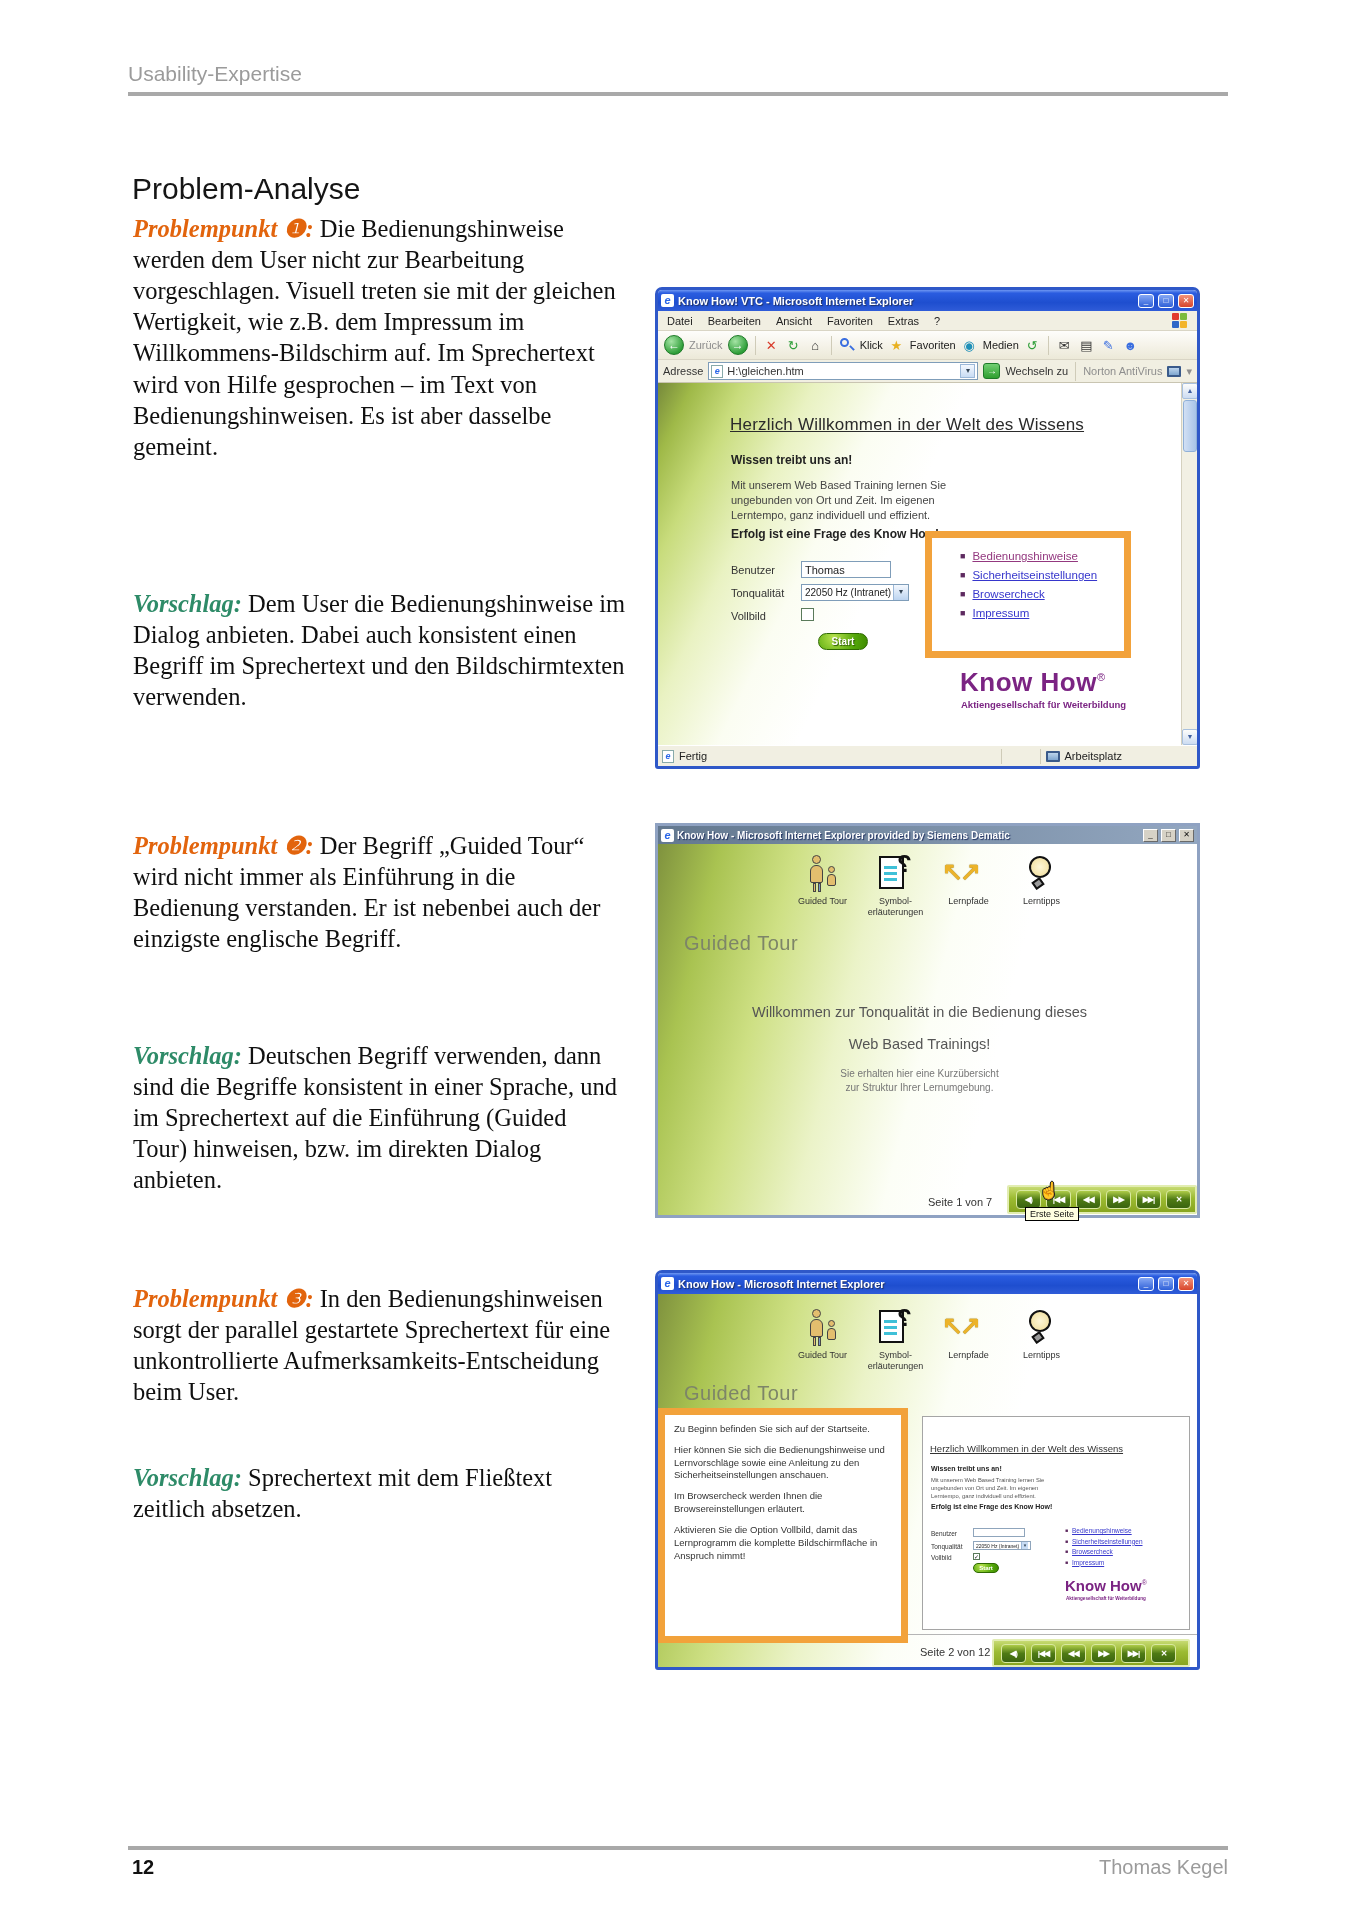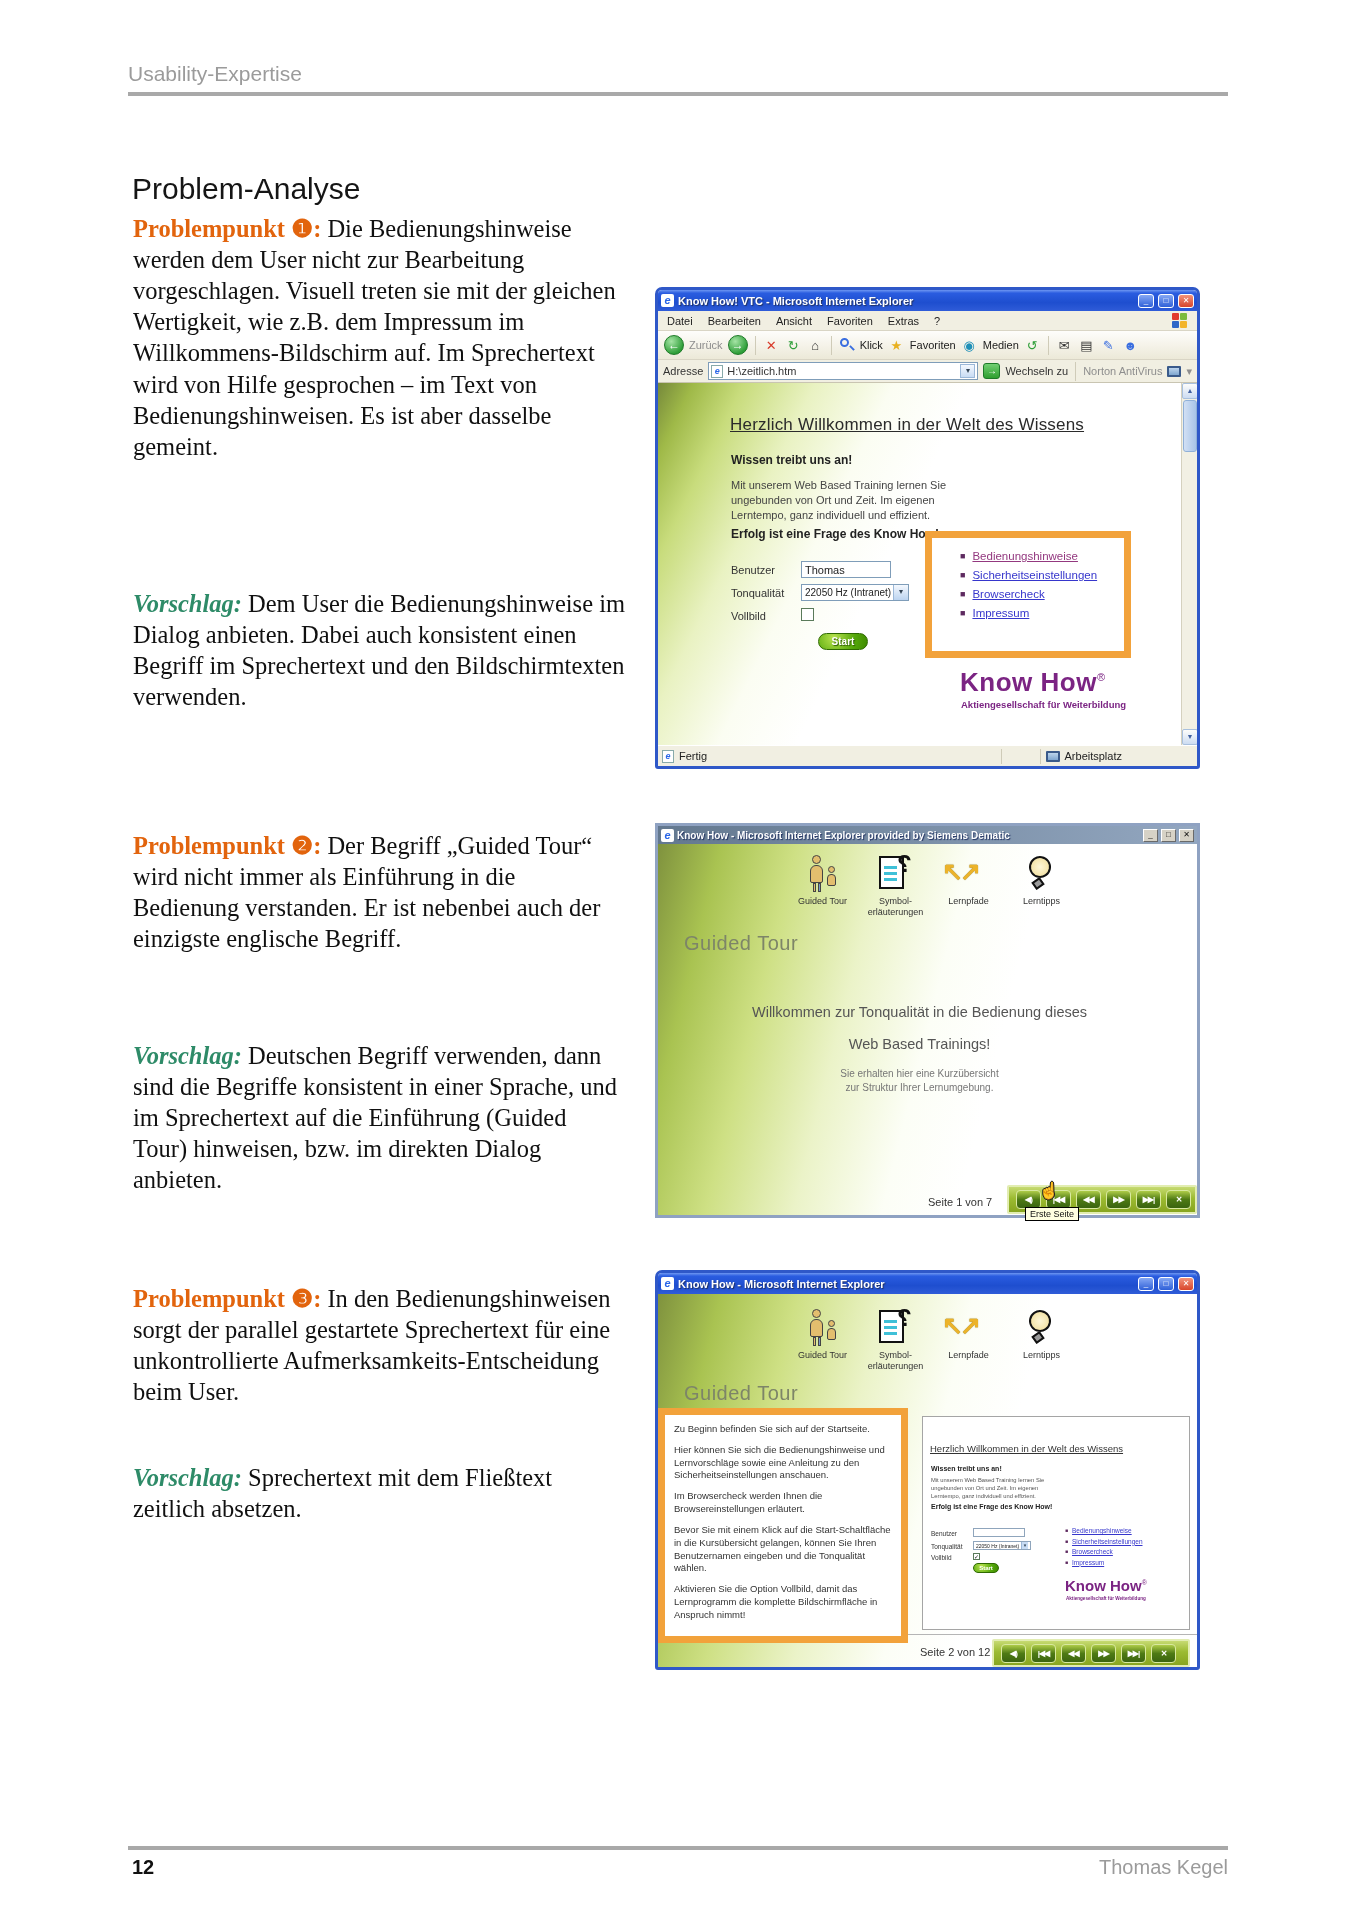--- a/index.html
+++ b/index.html
@@ -10,21 +10,21 @@
   
   .doc-header{position:absolute;left:128px;top:62px;font-size:21px;color:#9b9b9b}
   .doc-rule{position:absolute;left:128px;top:92px;width:1100px;height:4px;background:#a9a9a9}
   .doc-title{position:absolute;left:132px;top:172px;font-size:30px;font-weight:400;color:#151515}
   .foot-rule{position:absolute;left:128px;top:1846px;width:1100px;height:4px;background:#a9a9a9}
   .foot-num{position:absolute;left:132px;top:1856px;font-size:20px;font-weight:bold;color:#111}
   .foot-author{position:absolute;left:128px;top:1856px;width:1100px;text-align:right;font-size:20px;color:#9b9b9b}
 
   
   .tb{position:absolute;left:133px;width:492px;font-family:"Liberation Serif",serif;font-size:24.5px;line-height:1.27;color:#101010}
-  .pp{color:#E2640D;font-weight:bold;}
+  .pp{color:#E2640D;font-weight:bold;font-style:italic}
   .vs{color:#2E8B68;font-weight:bold;font-style:italic}
 
   
   .shot{position:absolute;left:655px;width:545px;font-family:"Liberation Sans",sans-serif}
   .win{width:100%;height:100%;display:flex;flex-direction:column;overflow:hidden;background:#ECE9D8}
   .win-xp{border:3px solid #2F58C8;border-radius:7px 7px 3px 3px}
   .win-cl{border:3px solid #8FA2C2}
   .tb-xp{height:21px;background:linear-gradient(180deg,#6D96F2 0%,#2A5CE0 15%,#1E4ECF 60%,#2F5CD8 100%);display:flex;align-items:center;gap:4px;padding:0 3px;flex:0 0 auto}
   .tb-cl{height:18px;background:linear-gradient(90deg,#63788F,#93A7C0);display:flex;align-items:center;gap:3px;padding:0 3px;flex:0 0 auto}
   .tb-title{flex:1;color:#fff;font-size:11px;font-weight:bold;white-space:nowrap;overflow:hidden;text-shadow:1px 1px 1px #203060}
@@ -190,21 +190,21 @@
     <span class="tsep"></span>
     <span class="ticn">✉</span>
     <span class="ticn">▤</span>
     <span class="ticn blu">✎</span>
     <span class="ticn blu">☻</span>
   </div>
   <div class="addrbar">
     <span>Adresse</span>
     <span class="addr-input">
       <span class="pgico2">e</span>
-      <span style="flex:1">H:\zeitlich.htm</span>
+      <span style="flex:1">H:\gleichen.htm</span>
       <span class="ddl">▾</span>
     </span>
     <span class="gobtn">→</span>
     <span>Wechseln zu</span>
     <span class="tsep"></span>
     <span class="dim">Norton AntiVirus</span>
     <span class="compico"></span>
     <span class="dim">▾</span>
   </div>
   <div class="content1">
@@ -381,21 +381,20 @@
             </div>
         <div class="lbl">Lerntipps</div>
       </div>
     </div>
     <div class="gt-head" style="top:88px">Guided Tour</div>
     <div class="sepline"></div>
     <div class="hintbox">
       <p>Zu Beginn befinden Sie sich auf der Startseite.</p>
       <p>Hier können Sie sich die Bedienungshinweise und Lernvorschläge sowie eine Anleitung zu den Sicherheitseinstellungen anschauen.</p>
       <p>Im Browsercheck werden Ihnen die Browsereinstellungen erläutert.</p>
-      <p>Bevor Sie mit einem Klick auf die Start-Schaltfläche in die Kursübersicht gelangen, können Sie Ihren Benutzernamen eingeben und die Tonqualität wählen.</p>
       <p>Aktivieren Sie die Option Vollbild, damit das Lernprogramm die komplette Bildschirmfläche in Anspruch nimmt!</p>
     </div>
     <div class="minipanel">
       <div class="m-head">Herzlich Willkommen in der Welt des Wissens</div>
       <div class="m-sub">Wissen treibt uns an!</div>
       <div class="m-para">Mit unserem Web Based Training lernen Sie ungebunden von Ort und Zeit. Im eigenen Lerntempo, ganz individuell und effizient.</div>
       <div class="m-slogan">Erfolg ist eine Frage des Know How!</div>
       <div class="m-lbl" style="top:113px">Benutzer</div>
       <div class="m-fld" style="top:111px;width:52px"></div>
       <div class="m-lbl" style="top:126px">Tonqualität</div>

